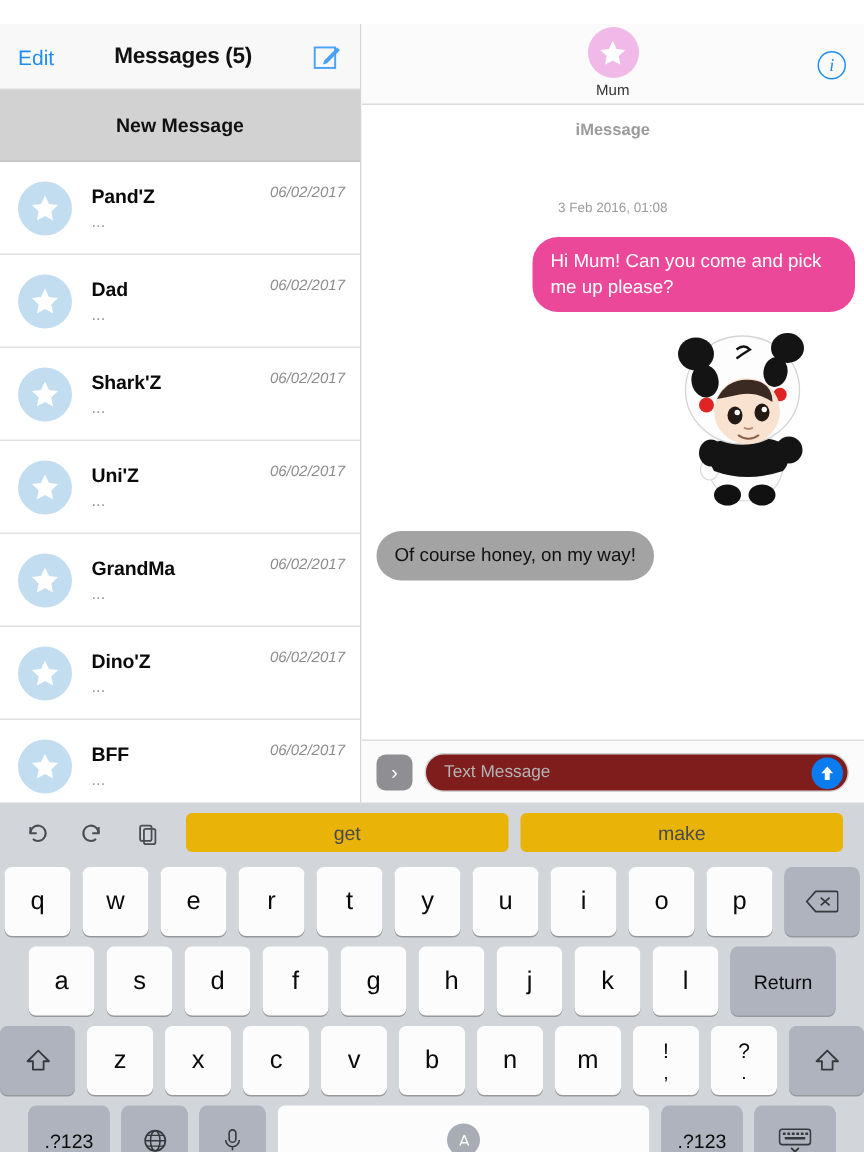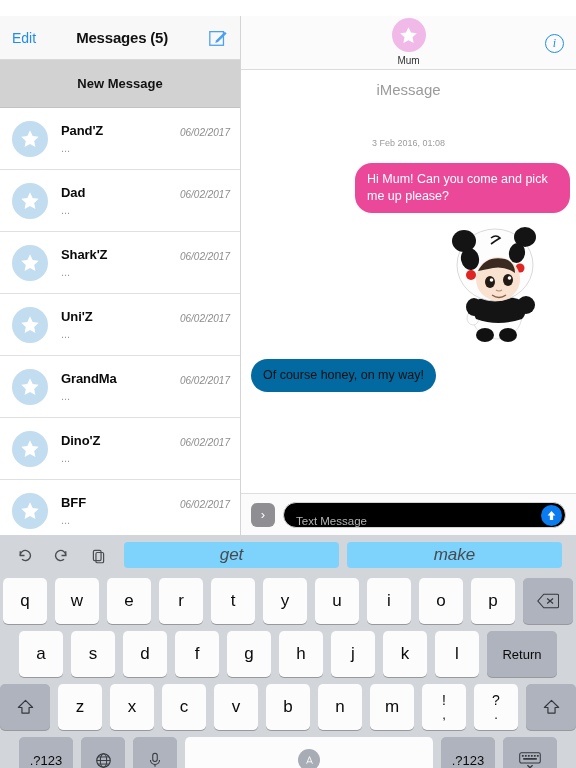--- a/index.html
+++ b/index.html
@@ -64,21 +64,21 @@
     background: #fff;
   }
   .conv-avatar {
     width: 36px; height: 36px; border-radius: 50%;
     background: #c2dcf0; flex: 0 0 36px;
     display: flex; align-items: center; justify-content: center;
     margin-right: 13px;
   }
   .star-glyph { width: 22px; height: 22px; }
   .conv-body { flex: 1 1 auto; min-width: 0; }
-  .conv-top { display: flex; align-items: flex-end; justify-content: space-between; }
+  .conv-top { display: flex; align-items: flex-start; justify-content: space-between; }
   .conv-name { font-size: 13px; font-weight: bold; color: #0a0a0a; letter-spacing: -0.1px; }
   .conv-date { font-size: 10px; color: #8c8c8c; white-space: nowrap; padding-left: 6px; font-style: italic; }
   .conv-prev { font-size: 11px; color: #9a9a9a; margin-top: 5px; line-height: 1; }
 
   
   .chat {
     position: absolute; top: 16px; left: 241px; width: 335px; height: 519px;
     background: #ffffff; overflow: hidden;
   }
   .chat-header {
@@ -97,81 +97,81 @@
   .info-btn {
     position: absolute; right: 12px; top: 18px;
     width: 19px; height: 19px; border: 1.4px solid #1f8cf0; border-radius: 50%;
     color: #1f8cf0; font-size: 12px; font-style: italic;
     display: flex; align-items: center; justify-content: center;
     font-family: "Liberation Serif", serif;
   }
 
   .thread { position: relative; height: 422px; padding: 10px 12px 0 12px; }
   .meta { text-align: center; margin-bottom: 14px; line-height: 1.35; }
-  .meta-service { font-size: 15px; color: #9b9b9b; font-weight: normal; }
+  .meta-service { font-size: 11px; color: #9b9b9b; font-weight: bold; }
   .meta-time { font-size: 9px; color: #9b9b9b; margin-top: 37px; }
 
   .bubble-row { display: flex; margin-bottom: 10px; }
   .bubble-row.out { justify-content: flex-end; }
   .bubble-row.in { justify-content: flex-start; }
   .bubble {
     max-width: 215px; padding: 8px 12px; border-radius: 17px;
     font-size: 12.5px; line-height: 1.35; position: relative;
   }
   .bubble.out { background: #ec4899; color: #fff; margin-right: -6px; }
   .bubble.out::after {
     content: ""; position: absolute; right: 2px; bottom: -1px;
     width: 14px; height: 16px; background: #27a2f7;
     border-bottom-left-radius: 14px; z-index: -1;
   }
-  .bubble.in { background: #0369a1; color: #111; margin-left: -2px; }
+  .bubble.in { background: #a3a3a3; color: #111; margin-left: -2px; }
   .bubble.in::after {
     content: ""; position: absolute; left: 2px; bottom: -1px;
     width: 14px; height: 16px; background: #e6e6e6;
     border-bottom-right-radius: 14px; z-index: -1;
   }
 
   .sticker-row { display: flex; justify-content: flex-end; padding-right: 14px; margin-bottom: 6px; }
   .sticker { width: 110px; height: 130px; }
 
   .composer {
     position: absolute; bottom: 0; left: 0; width: 335px; height: 42px;
     background: #fbfbfb; border-top: 1px solid #dedede;
     display: flex; align-items: center; padding: 0 10px; gap: 8px;
   }
   .expand-btn {
     width: 24px; height: 24px; border-radius: 6px; background: #8e8e93;
     color: #fff; font-size: 13px; display: flex; align-items: center; justify-content: center;
   }
   .msg-field {
     flex: 1 1 auto; height: 26px; border: 1px solid #d3d3d3; border-radius: 14px;
-    background: #000000; display: flex; align-items: flex-end; padding: 0 30px 0 12px;
+    background: #7f1d1d; display: flex; align-items: center; padding: 0 30px 0 12px;
     position: relative;
   }
   .msg-field span { font-size: 11.5px; color: #b4b4b4; }
   .send-btn {
     position: absolute; right: 3px; top: 2px;
     width: 21px; height: 21px; border-radius: 50%; background: #0b7cf0;
     display: flex; align-items: center; justify-content: center;
   }
 
   
   .keyboard {
     position: absolute; left: 0; bottom: 0; width: 576px; height: 233px;
     background: #d2d5da; padding-top: 4px;
   }
   .kb-predict {
     height: 32px; display: flex; align-items: center; padding: 0 10px; gap: 0;
   }
   .kb-tools { display: flex; align-items: center; gap: 20px; width: 110px; padding-left: 6px; }
   .kb-tool-ic { width: 17px; height: 17px; }
   .suggest {
-    flex: 1 1 0; height: 26px; background: #7dd3fc; margin: 0 4px;
-    display: flex; align-items: center; justify-content: center;
-    border-radius: 4px; font-size: 17px; color: #474a4e; font-style: italic;
+    flex: 1 1 0; height: 26px; background: #eab308; margin: 0 4px;
+    display: flex; align-items: center; justify-content: center;
+    border-radius: 4px; font-size: 13px; color: #474a4e;
   }
 
   .kb-row { display: flex; justify-content: center; gap: 8px; margin-top: 7px; padding: 0 4px; }
   .key {
     background: #fcfcfd; border-radius: 5px; height: 46px;
     display: flex; align-items: center; justify-content: center;
     font-size: 17px; color: #0a0a0a; box-shadow: 0 1px 0 rgba(0,0,0,0.28);
     flex: 0 0 44px;
   }
   .key.wide-fn { background: #aeb3bd; flex: 0 0 50px; font-size: 13px; }

